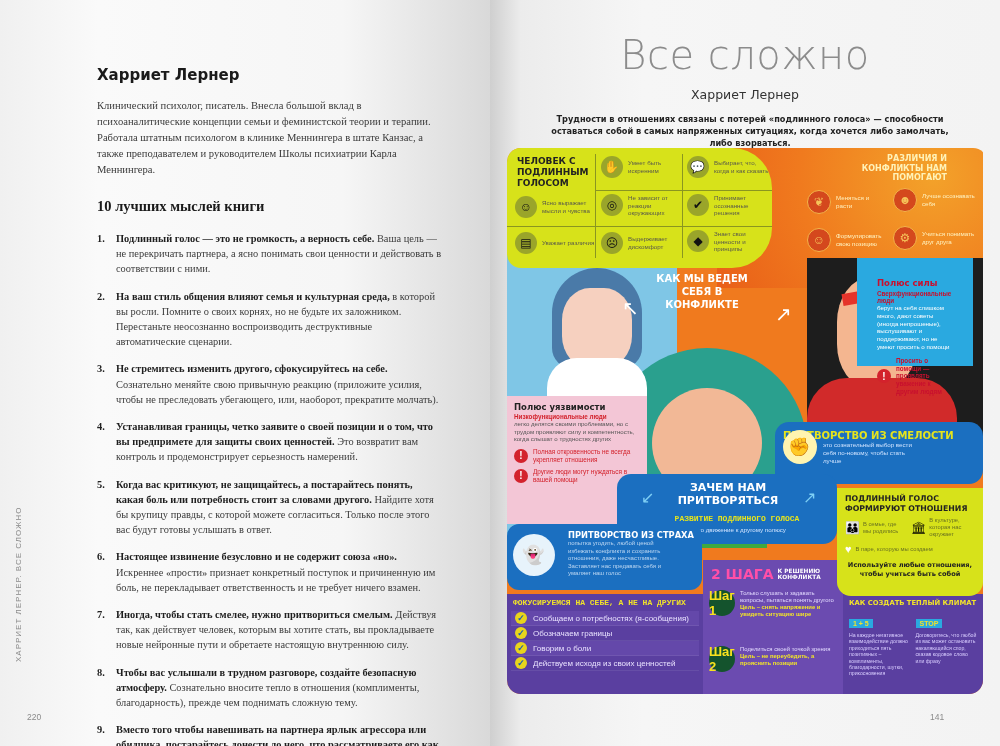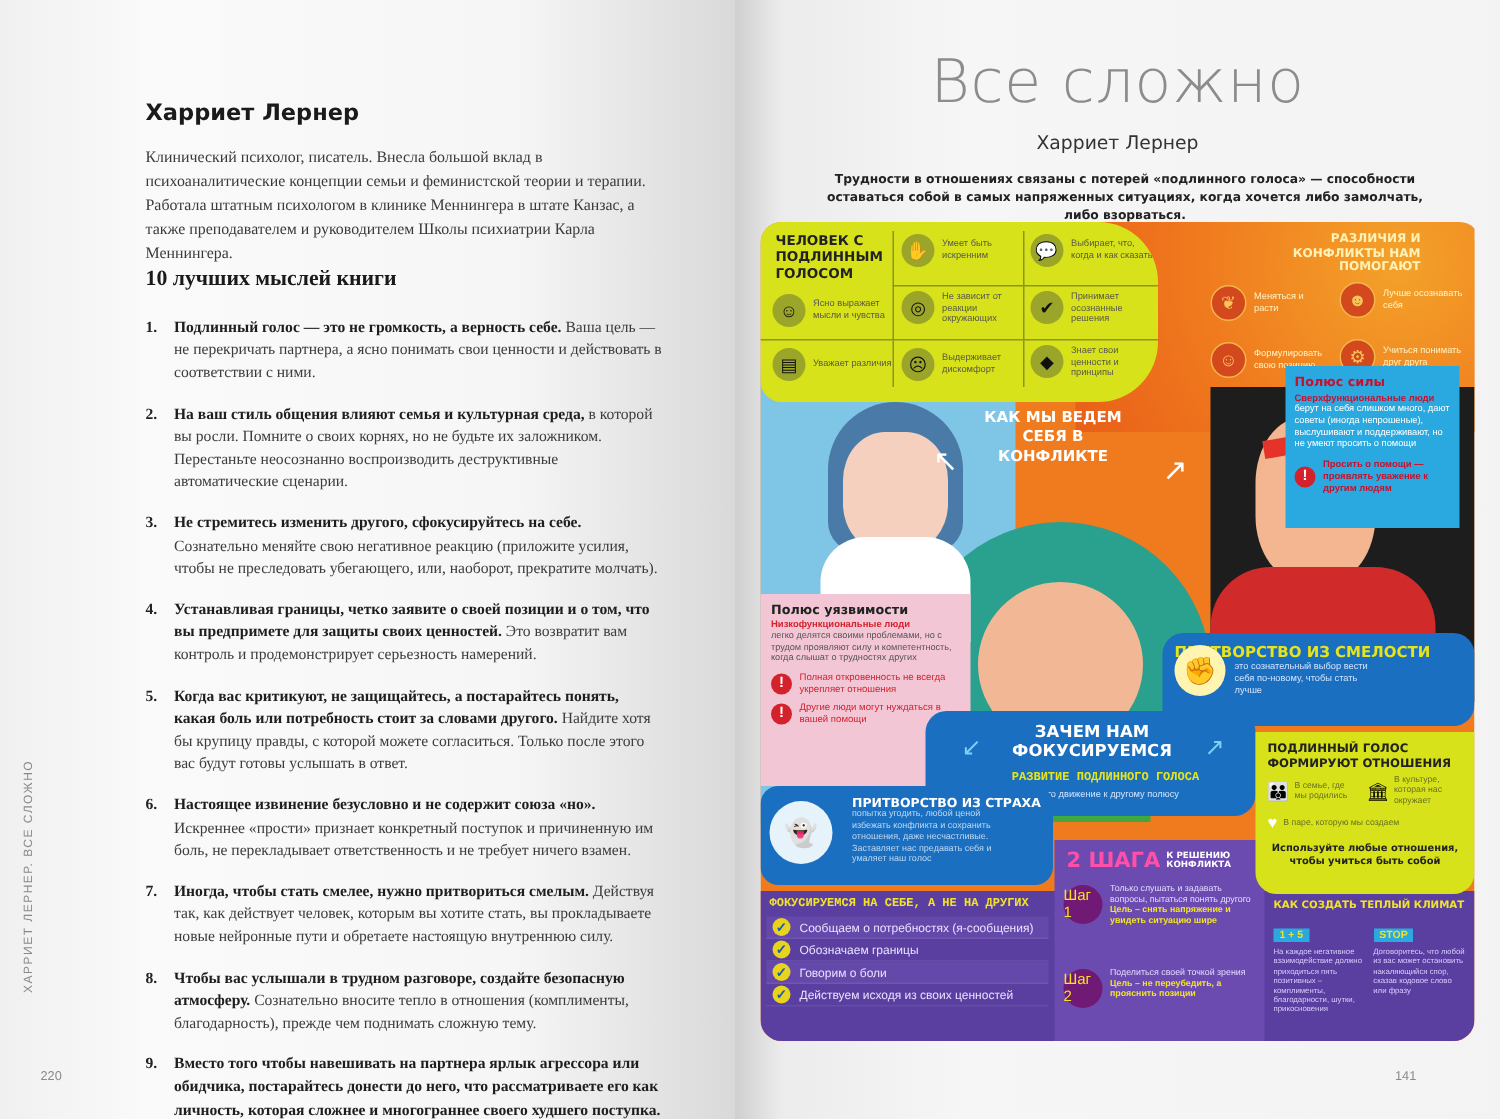--- a/index.html
+++ b/index.html
@@ -3,21 +3,21 @@
 <meta charset="utf-8">
 <style>
 *{box-sizing:border-box;margin:0;padding:0}
 html,body{width:1000px;height:746px;overflow:hidden;background:#f4f4f4}
 body{position:relative;font-family:"Liberation Sans",sans-serif}
 .spread{position:absolute;left:0;top:0;width:1000px;height:746px;display:flex}
 .page-left{position:relative;width:490px;height:746px;background:linear-gradient(90deg,#f0f0f0 0%,#fafafa 20%,#f6f6f6 70%,#d9d9d9 100%)}
 .page-right{position:relative;width:510px;height:746px;background:linear-gradient(90deg,#cfcfcf 0%,#ececec 6%,#f6f6f6 30%,#f3f3f3 100%)}
 .lp-inner{position:absolute;left:97px;top:66px;width:345px;color:#2a2a2a}
 .lp-author{font-family:"DejaVu Sans",sans-serif;font-weight:bold;font-size:15px;color:#1a1a1a;margin-bottom:14px}
-.lp-bio{font-family:"Liberation Serif",serif;font-size:10.6px;line-height:16px;color:#3a3a3a;}
+.lp-bio{font-family:"Liberation Serif",serif;font-size:10.6px;line-height:16px;color:#3a3a3a;margin-bottom:20px}
 .lp-h2{font-family:Liberation Serif, serif;font-weight:bold;font-size:14.5px;color:#1a1a1a;margin-bottom:16px}
 .lp-list{list-style:none}
 .lp-item{display:flex;font-family:"Liberation Serif",serif;font-size:10.4px;line-height:15.2px;color:#3c3c3c;margin-bottom:12px}
 .lp-num{width:19px;flex:none;font-weight:bold;color:#222}
 .lp-bold{font-weight:bold;color:#1e1e1e}
 .running{position:absolute;left:14px;top:662px;transform-origin:0 0;transform:rotate(-90deg);font-size:8px;letter-spacing:1px;color:#8a8a8a;white-space:nowrap}
 .pgnum-l{position:absolute;left:27px;top:712px;font-size:8.5px;color:#8a8a8a}
 .pgnum-r{position:absolute;left:440px;top:712px;font-size:8.5px;color:#8a8a8a}
 .rp-title{position:absolute;left:0;width:100%;top:32px;text-align:center;font-family:"DejaVu Sans",sans-serif;font-weight:200;font-size:40px;color:#8c8c8c;letter-spacing:0.5px}
 .rp-author{position:absolute;left:0;width:100%;top:87px;text-align:center;font-family:"DejaVu Sans",sans-serif;font-size:12.5px;color:#333}
@@ -29,21 +29,21 @@
 .cell{position:absolute;display:flex;align-items:center;gap:5px}
 .ico{width:22px;height:22px;border-radius:50%;background:#9aa52a;flex:none;display:flex;align-items:center;justify-content:center;font-size:12px;color:#111}
 .ctext{font-size:6.2px;line-height:7.6px;color:#5a5a4a}
 .orange-txt{font-size:6.2px;line-height:7.6px;color:#fff2c0}
 .oico{width:24px;height:24px;border-radius:50%;background:#d4481d;border:1px solid #f3b64a;flex:none;display:flex;align-items:center;justify-content:center;color:#f6c45a;font-size:12px}
 .white-bold{font-family:"DejaVu Sans",sans-serif;font-weight:bold;color:#fff}
 .alert{width:14px;height:14px;border-radius:50%;background:#d3222c;color:#fff;font-weight:bold;font-size:10px;display:flex;align-items:center;justify-content:center;flex:none}
 .small-red{font-size:6.4px;line-height:8px;color:#d3222c}
 .check{width:12px;height:12px;border-radius:50%;background:#e8d41c;color:#1c5fb0;font-weight:bold;font-size:9px;display:flex;align-items:center;justify-content:center;flex:none}
 .focus-row{display:flex;align-items:center;gap:6px;height:15px;padding-left:4px;font-size:8px;color:#e9e2ff;border-bottom:1px solid rgba(255,255,255,0.08)}
-.step-badge{width:26px;height:26px;border-radius:50%;background:#701a75;color:#f8e21e;font-weight:normal;font-size:10px;display:flex;align-items:center;justify-content:center;flex:none}
+.step-badge{width:26px;height:26px;border-radius:50%;background:#14532d;color:#f8e21e;font-weight:bold;font-size:13px;display:flex;align-items:center;justify-content:center;flex:none}
 .arrow{position:absolute;color:#fff;font-size:20px;line-height:20px}
 </style>
 </head>
 <body>
 
 <div class="spread">
 
   <div class="page-left">
     <div class="lp-inner">
       <div class="lp-author">Харриет Лернер</div>
@@ -53,21 +53,21 @@
         <li class="lp-item">
             <span class="lp-num">1.</span>
             <span><span class="lp-bold">Подлинный голос — это не громкость, а верность себе.</span><span> Ваша цель — не перекричать партнера, а ясно понимать свои ценности и действовать в соответствии с ними.</span></span>
           </li>
         <li class="lp-item">
             <span class="lp-num">2.</span>
             <span><span class="lp-bold">На ваш стиль общения влияют семья и культурная среда,</span><span> в которой вы росли. Помните о своих корнях, но не будьте их заложником. Перестаньте неосознанно воспроизводить деструктивные автоматические сценарии.</span></span>
           </li>
         <li class="lp-item">
             <span class="lp-num">3.</span>
-            <span><span class="lp-bold">Не стремитесь изменить другого, сфокусируйтесь на себе.</span><span> Сознательно меняйте свою негативное реакцию (приложите усилия, чтобы не преследовать убегающего, или, наоборот, прекратите молчать).</span></span>
+            <span><span class="lp-bold">Не стремитесь изменить другого, сфокусируйтесь на себе.</span><span> Сознательно меняйте свою привычную реакцию (приложите усилия, чтобы не преследовать убегающего, или, наоборот, прекратите молчать).</span></span>
           </li>
         <li class="lp-item">
             <span class="lp-num">4.</span>
             <span><span class="lp-bold">Устанавливая границы, четко заявите о своей позиции и о том, что вы предпримете для защиты своих ценностей.</span><span> Это возвратит вам контроль и продемонстрирует серьезность намерений.</span></span>
           </li>
         <li class="lp-item">
             <span class="lp-num">5.</span>
             <span><span class="lp-bold">Когда вас критикуют, не защищайтесь, а постарайтесь понять, какая боль или потребность стоит за словами другого.</span><span> Найдите хотя бы крупицу правды, с которой можете согласиться. Только после этого вас будут готовы услышать в ответ.</span></span>
           </li>
         <li class="lp-item">
@@ -172,21 +172,21 @@
         <div class="cell" style="left:86px;top:72px;width:84px">
             <span class="oico">⚙</span>
             <span class="orange-txt">Учиться понимать друг друга</span>
           </div>
       </div>
 
       <div class="white-bold" style="position:absolute;left:145px;top:124px;width:100px;text-align:center;font-size:10px;line-height:13px">КАК МЫ ВЕДЕМ СЕБЯ В КОНФЛИКТЕ</div>
       <div class="arrow" style="left:115px;top:150px">↖</div>
       <div class="arrow" style="left:268px;top:156px">↗</div>
 
-      <div class="blk" style="left:350px;top:96px;width:116px;height:108px;background:#2aa9e0;padding:6px">
+      <div class="blk" style="left:350px;top:110px;width:116px;height:108px;background:#2aa9e0;padding:20px">
         <div style="font-family:'DejaVu Sans',sans-serif;font-weight:bold;font-size:8.5px;color:#c8102e">Полюс силы</div>
         <div style="font-size:6.3px;color:#c8102e;font-weight:bold;margin-top:2px">Сверхфункциональные люди</div>
         <div style="font-size:6.2px;line-height:7.8px;color:#fff">берут на себя слишком много, дают советы (иногда непрошеные), выслушивают и поддерживают, но не умеют просить о помощи</div>
         <div style="display:flex;gap:5px;align-items:center;margin-top:6px">
           <span class="alert">!</span>
           <span style="font-size:6.3px;line-height:7.8px;color:#c8102e;font-weight:bold">Просить о помощи — проявлять уважение к другим людям</span>
         </div>
       </div>
 
       <div class="blk" style="left:0;top:248px;width:140px;height:128px;background:#f3c6d6;padding:6px 7px">
@@ -204,21 +204,21 @@
       </div>
       <div style="position:absolute;left:128px;top:356px;color:#1b6fc0;font-size:18px;font-weight:bold">↑</div>
 
       <div class="blk" style="left:268px;top:274px;width:208px;height:62px;background:#1b6fc0;border-radius:14px 14px 14px 0;padding:8px">
         <div class="blk" style="left:8px;top:8px;width:34px;height:34px;border-radius:50%;background:#fff4b0;display:flex;align-items:center;justify-content:center;font-size:18px">✊</div>
         <div style="font-family:'DejaVu Sans',sans-serif;font-weight:bold;font-size:10px;color:#e6e41c">ПРИТВОРСТВО ИЗ СМЕЛОСТИ</div>
         <div style="margin-left:40px;width:90px;font-size:6.2px;line-height:7.8px;color:#cfe3ff">это сознательный выбор вести себя по-новому, чтобы стать лучше</div>
       </div>
 
       <div class="blk" style="left:110px;top:326px;width:220px;height:70px;background:#1b6fc0;border-radius:14px;padding:8px">
-        <div class="white-bold" style="position:absolute;left:56px;top:7px;width:110px;text-align:center;font-size:11px;line-height:13px">ЗАЧЕМ НАМ ФОКУСИРУЕМСЯ</div>
+        <div class="white-bold" style="position:absolute;left:56px;top:7px;width:110px;text-align:center;font-size:11px;line-height:13px">ЗАЧЕМ НАМ ПРИТВОРЯТЬСЯ</div>
         <div style="position:absolute;left:20px;top:40px;width:200px;text-align:center;font-family:Liberation Mono, monospace;font-weight:bold;font-size:8px;color:#e6e41c">РАЗВИТИЕ ПОДЛИННОГО ГОЛОСА</div>
         <div style="position:absolute;left:20px;top:52px;width:200px;text-align:center;font-size:6.2px;color:#cfe3ff">часто движение к другому полюсу</div>
         <div style="position:absolute;left:24px;top:14px;color:#7fd0f5;font-size:16px">↙</div>
         <div style="position:absolute;left:186px;top:14px;color:#7fd0f5;font-size:16px">↗</div>
       </div>
 
       <div class="blk" style="left:0;top:376px;width:195px;height:66px;background:#1b6fc0;border-radius:12px;padding:6px">
         <div class="blk" style="left:6px;top:10px;width:42px;height:42px;border-radius:50%;background:#e7f3fb;display:flex;align-items:center;justify-content:center;font-size:18px;color:#222">👻</div>
         <div style="margin-left:55px;font-family:'DejaVu Sans',sans-serif;font-weight:bold;font-size:8.3px;color:#fff">ПРИТВОРСТВО ИЗ СТРАХА</div>
         <div style="margin-left:55px;width:110px;font-size:6px;line-height:7.5px;color:#bcd7f2">попытка угодить, любой ценой избежать конфликта и сохранить отношения, даже несчастливые. Заставляет нас предавать себя и умаляет наш голос</div>

